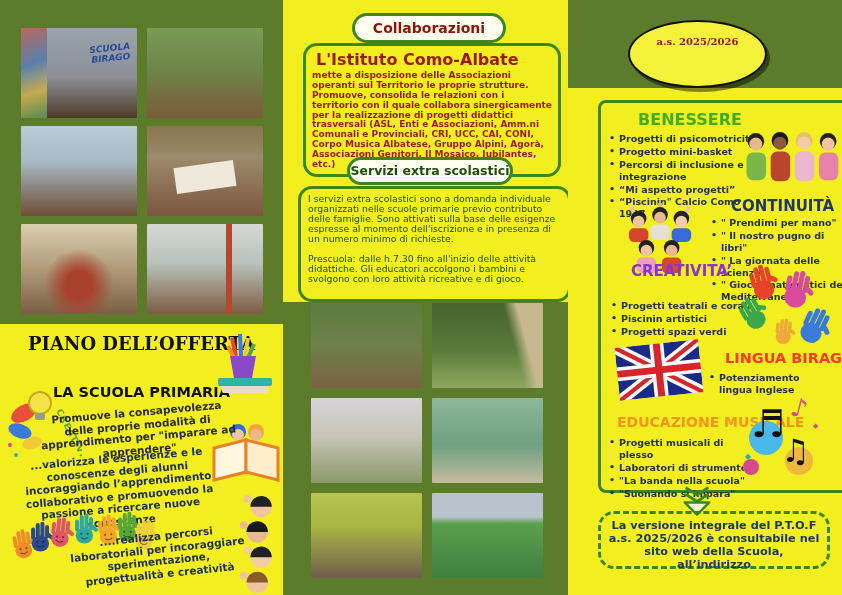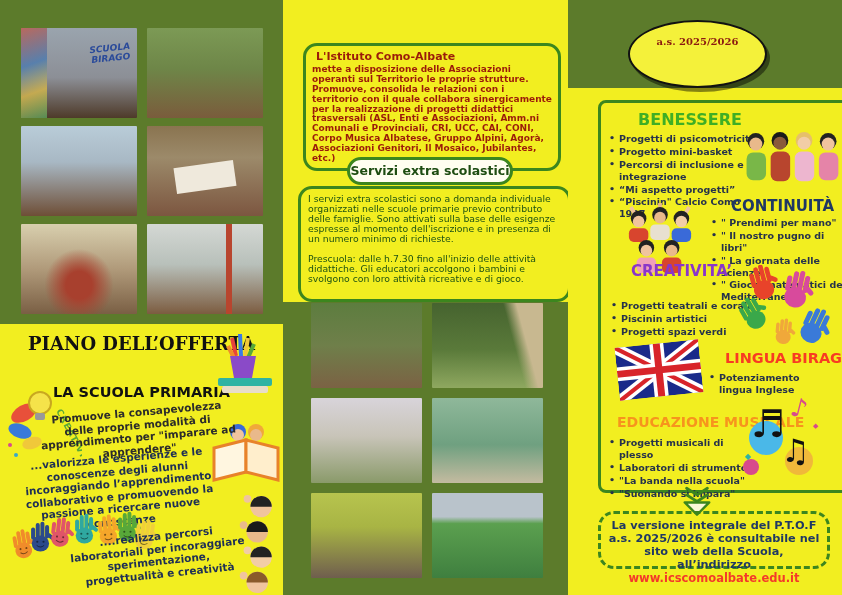--- a/index.html
+++ b/index.html
@@ -35,21 +35,21 @@
   .mid-top{left:283px;top:0;width:285px;height:302px;}
   .left-bottom{left:0;top:324px;width:283px;height:271px;}
   .right-body{left:568px;top:88px;width:274px;height:507px;}
   
   .pill{position:absolute;background:#fffef0;border:3px solid #3c861e;border-radius:18px;
         text-align:center;font-weight:bold;}
   .pill-collab{left:352px;top:13px;width:148px;height:24px;line-height:24px;font-size:14px;color:#8b1500;}
   .pill-servizi{left:347px;top:157px;width:160px;height:22px;line-height:22px;font-size:12.5px;color:#1e4d12;}
   .txtbox{position:absolute;border:3px solid #3c861e;border-radius:14px;}
   .box-collab{left:303px;top:43px;width:240px;min-height:90px;padding:4px 6px;}
-  .box-collab h4{margin:0 0 2px 4px;font-size:11px;color:#9b1b0a;}
+  .box-collab h4{margin:0 0 2px 4px;font-size:16px;color:#9b1b0a;}
   .box-collab p{margin:0;font-size:9px;line-height:1.1;font-weight:bold;color:#9b1b0a;white-space:pre-line;}
   .box-servizi{left:298px;top:186px;width:253px;min-height:100px;padding:5px 7px;}
   .box-servizi p{margin:0;font-size:9.3px;line-height:1.08;font-weight:normal;color:#1e5213;white-space:pre-line;}
   
   .oval{left:628px;top:20px;width:139px;height:68px;background:#f4f13a;border:2px solid #111;
         border-radius:50%;box-shadow:3px 4px 0 rgba(0,0,0,.45);text-align:center;
         font-family:"DejaVu Serif","Liberation Serif",serif;font-weight:bold;padding-top:14px;box-sizing:border-box;}
   .oval .l1{font-size:14px;color:#3c7a1e;}
   .oval .l2{font-size:10px;color:#8b1a10;}
   .big-panel{left:578px;top:100px;width:250px;height:387px;border:3.5px solid #3c861e;border-radius:8px;margin-left:20px;}
@@ -120,20 +120,23 @@
 BIRAGO</span>
   </div>
   <div class="photo lp lp2" style="left:147px;top:28px"></div>
   <div class="photo lp lp3" style="left:21px;top:126px"></div>
   <div class="photo lp lp4" style="left:147px;top:126px"></div>
   <div class="photo lp lp5" style="left:21px;top:224px"></div>
   <div class="photo lp lp6" style="left:147px;top:224px"></div>
 
   <div class="abs yellow mid-top"></div>
 
+  <div class="pill pill-collab">
+    <span>Collaborazioni</span>
+  </div>
   <div class="txtbox box-collab">
     <h4>L'Istituto Como-Albate</h4>
     <p>mette a disposizione delle Associazioni operanti sul Territorio le proprie strutture.
 Promuove, consolida le relazioni con i territorio con il quale collabora sinergicamente per la realizzazione di progetti didattici trasversali (ASL, Enti e Associazioni, Amm.ni Comunali e Provinciali, CRI, UCC, CAI, CONI, Corpo Musica Albatese, Gruppo Alpini, Agorà, Associazioni Genitori, Il Mosaico, Jubilantes, etc.)</p>
   </div>
 
   <div class="pill pill-servizi">
     <span>Servizi  extra scolastici</span>
   </div>
   <div class="txtbox box-servizi">
@@ -275,21 +278,20 @@
   </div>
 
   <svg class="abs" style="left:680px;top:486px" width="34" height="31" viewBox="0 0 36 32">
     <path d="M7 2 L18 9 L29 2" fill="none" stroke="#3c861e" stroke-width="3" stroke-linecap="round"></path>
     <path d="M7 9 L18 16 L29 9" fill="none" stroke="#3c861e" stroke-width="3" stroke-linecap="round"></path>
     <path d="M5 17 L31 17 L18 30 Z" fill="#fbf8d8" stroke="#3c861e" stroke-width="2.5" stroke-linejoin="round"></path>
   </svg>
 
   <div class="abs dashed-box">
     <div class="ftxt">La  versione integrale del P.T.O.F a.s. 2025/2026 è consultabile nel sito web della Scuola, all’indirizzo</div>
-    <div class="flink">www.icscomoalbate.edu.it</div>
   </div>
 
   <div class="abs yellow left-bottom">
     <div class="abs lb-title">
       <div>PIANO DELL’OFFERTA</div>
     </div>
     <div class="abs lb-sub">LA SCUOLA PRIMARIA</div>
 
     <svg class="abs" style="left:2px;top:56px" width="80" height="86" viewBox="0 0 80 84">
       <ellipse cx="22" cy="32" rx="14" ry="8" fill="#e8503a" transform="rotate(-30 22 32)"></ellipse>

